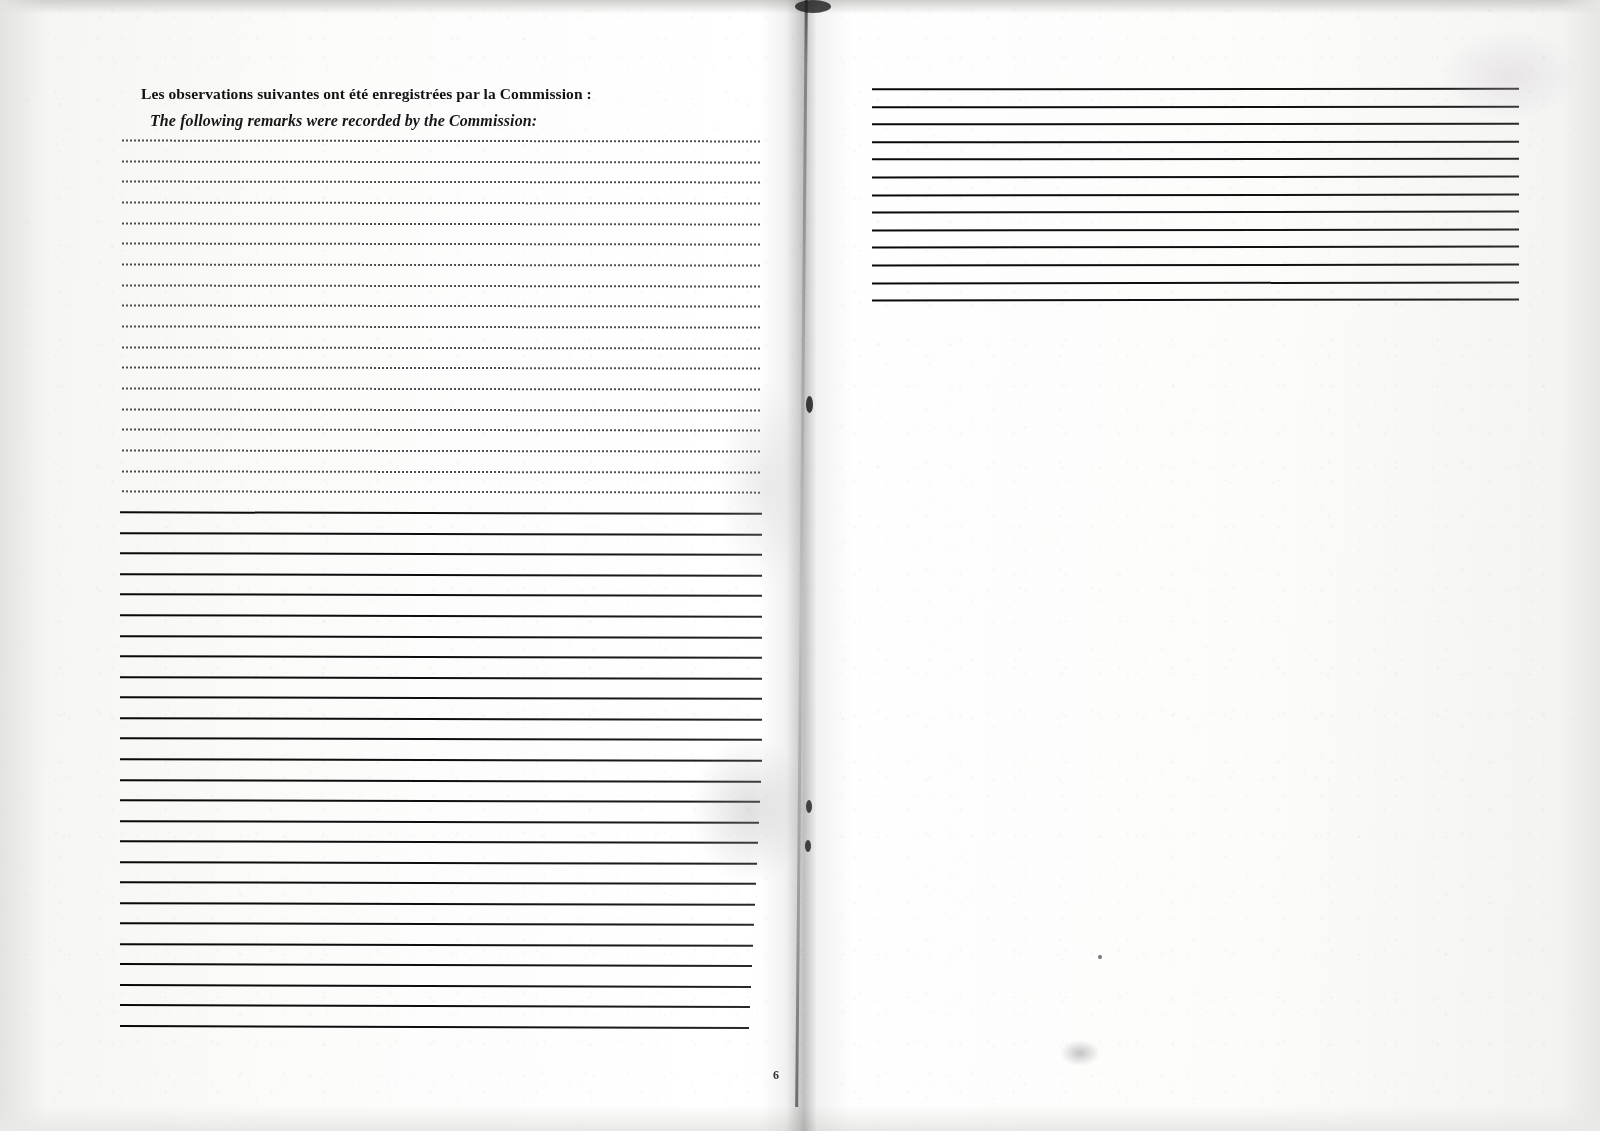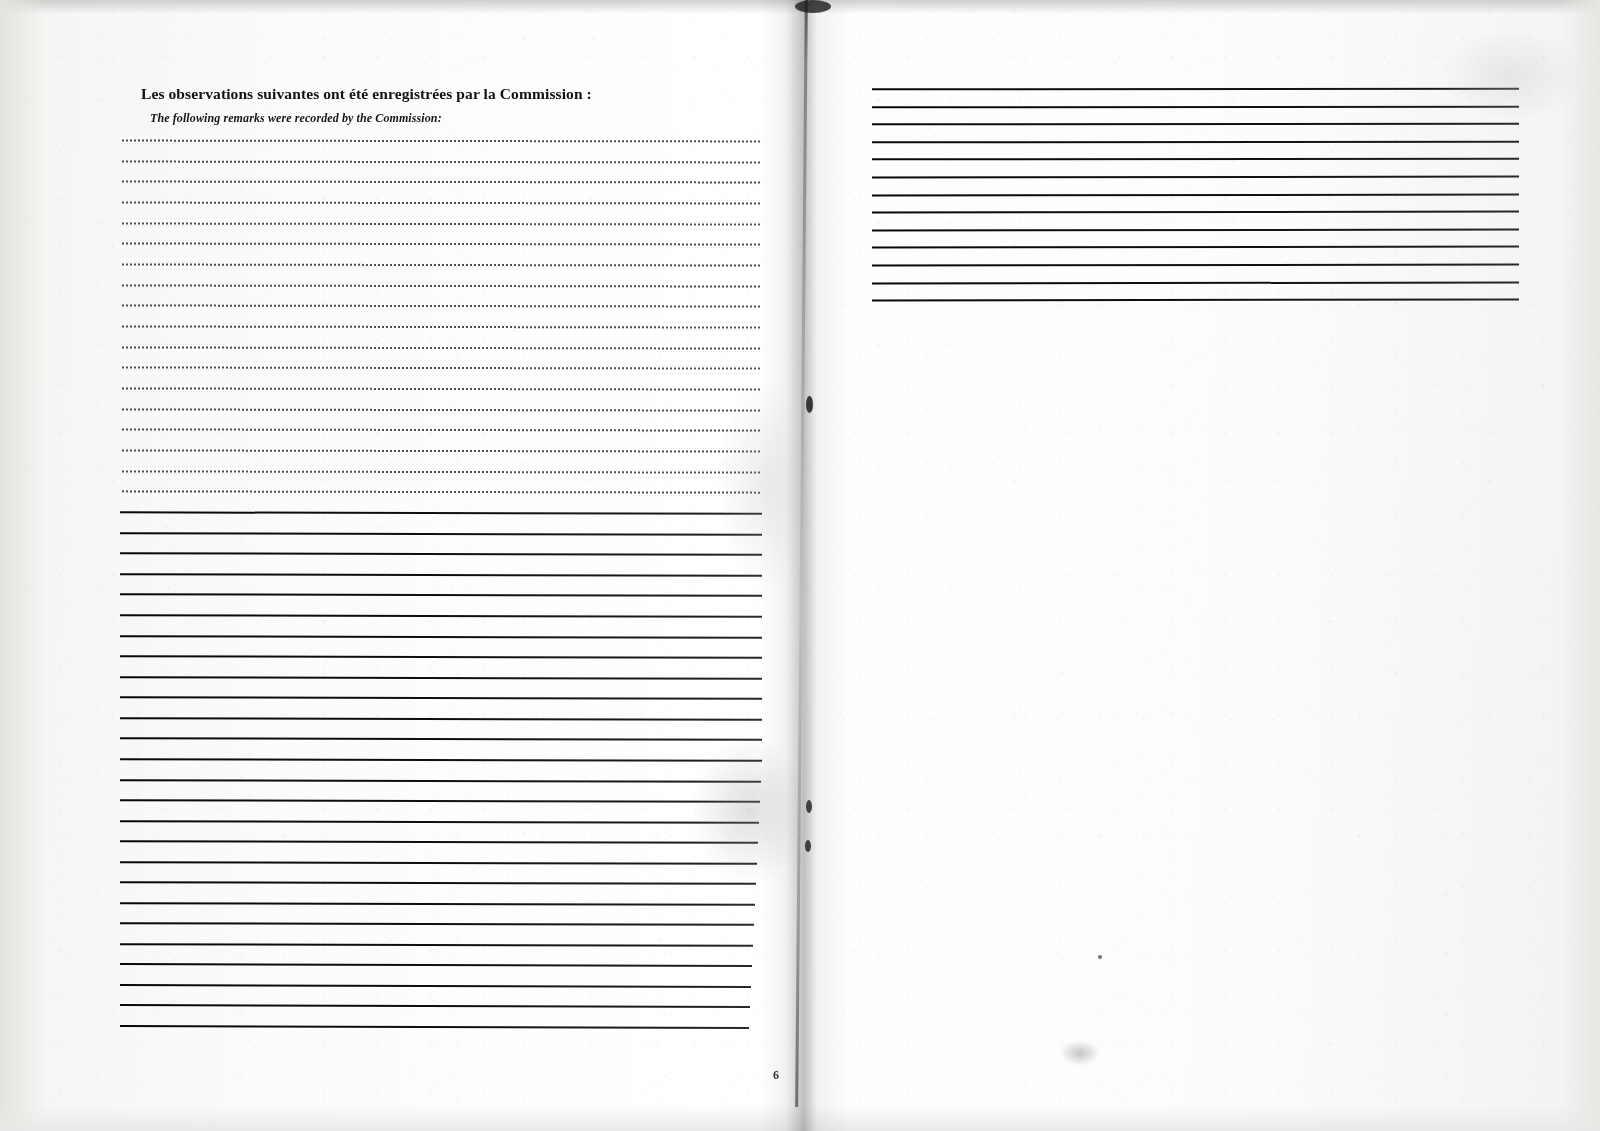--- a/index.html
+++ b/index.html
@@ -70,21 +70,21 @@
     position:absolute;left:141px;top:84px;width:620px;
   }
   .obs-fr{
     font-family:"Liberation Serif", serif;
     font-weight:bold;font-size:15.5px;color:#121212;
     letter-spacing:.1px;line-height:1.35;
     white-space:nowrap;
   }
   .obs-en{
     font-family:"Liberation Serif", serif;
-    font-weight:bold;font-style:italic;font-size:12px;color:#161616;
+    font-weight:bold;font-style:italic;font-size:16px;color:#161616;
     letter-spacing:.1px;line-height:1.35;margin-top:5px;margin-left:9px;
     white-space:nowrap;
   }
 
   
   .rules{position:absolute;}
   .rule{
     position:absolute;
     height:2px;
     background:#0c0c0c;

